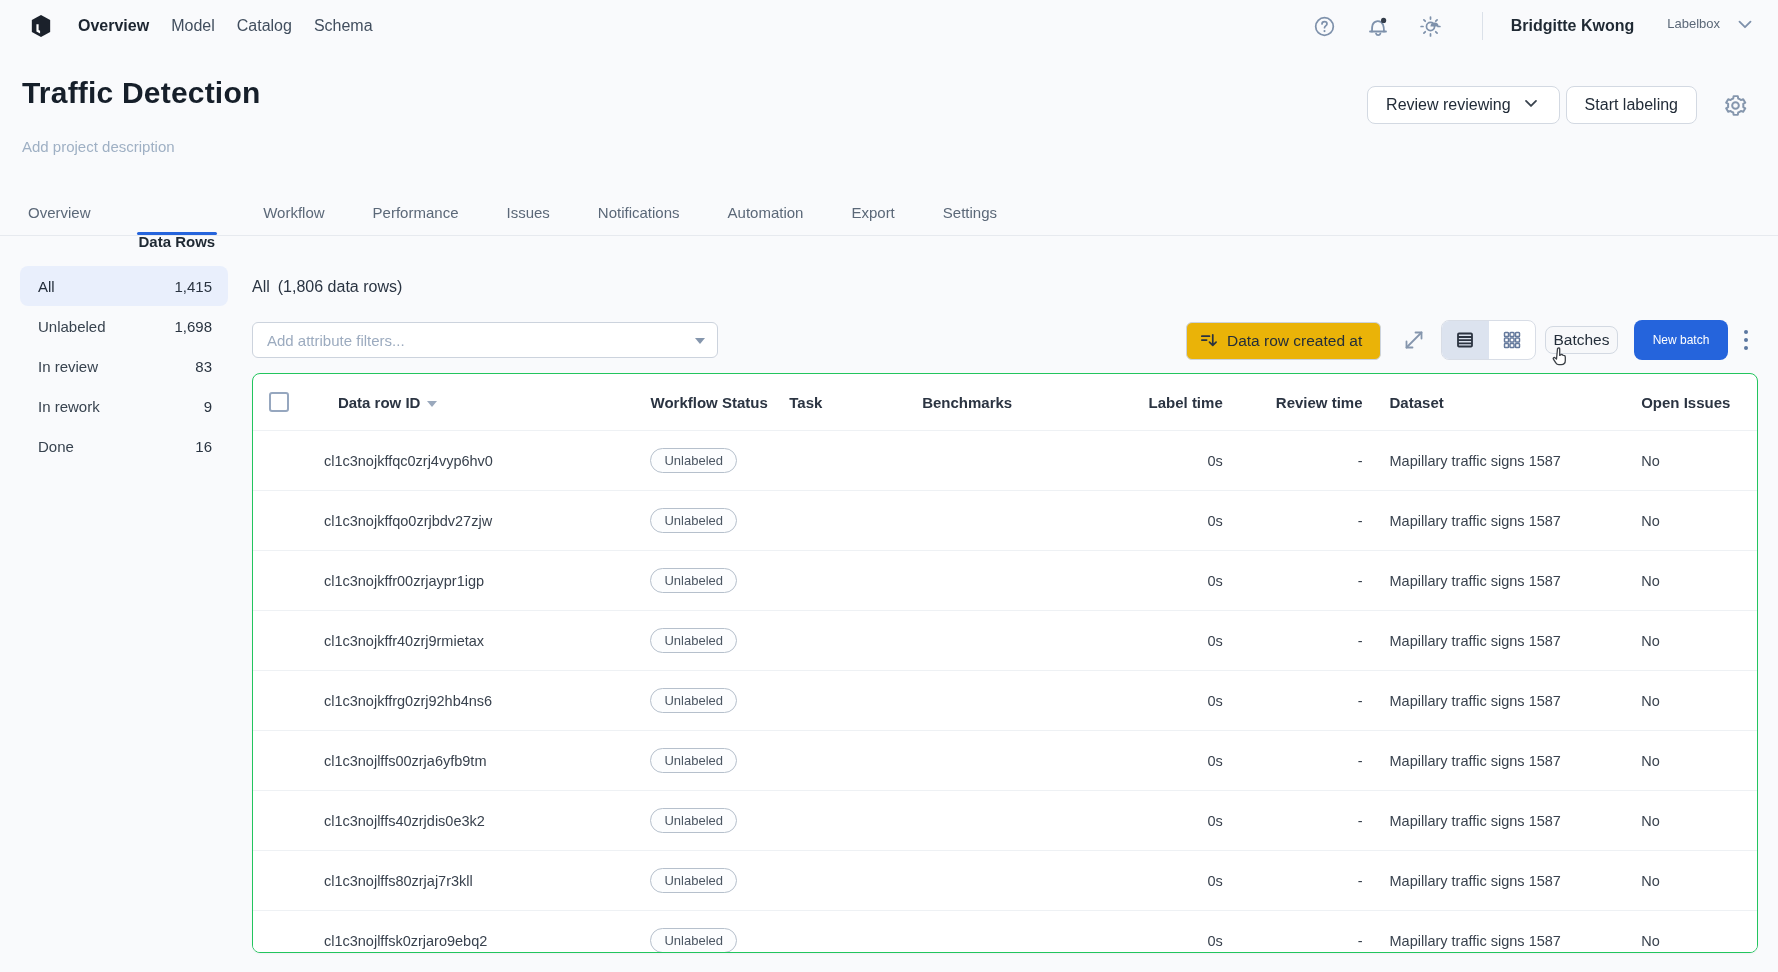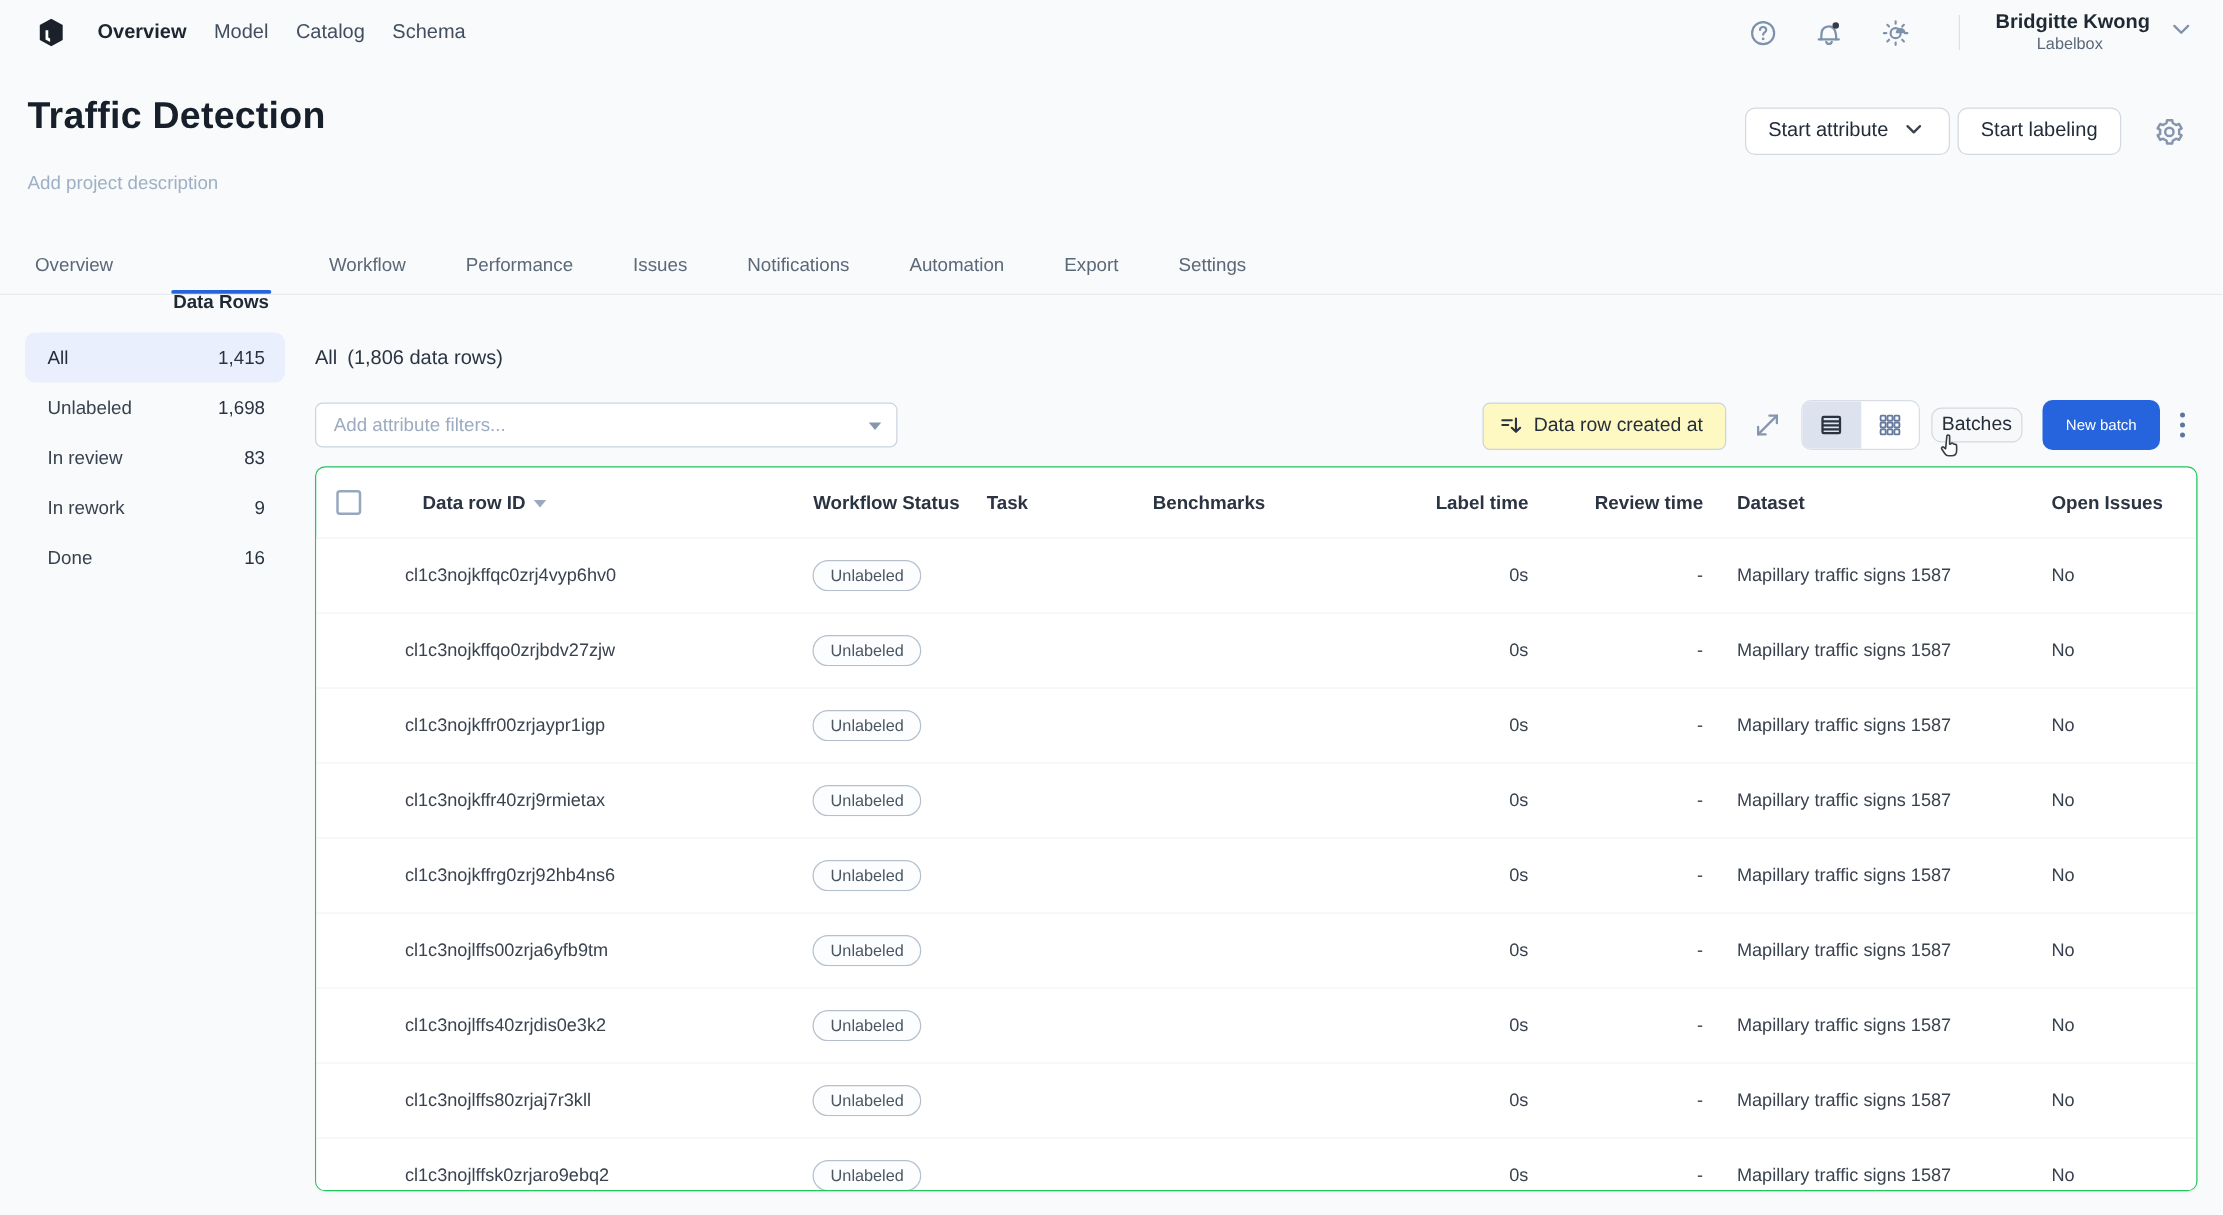--- a/index.html
+++ b/index.html
@@ -14,21 +14,21 @@
   .topnav { position:absolute; top:0; left:0; width:100%; height:52px; }
   .brand { position:absolute; left:30px; top:14px; width:22px; height:24px; }
   .nav-items { position:absolute; left:78px; top:0; height:52px; display:flex; align-items:center; gap:22px; }
   .nav-item { font-size:16px; color:#414e5e; cursor:pointer; }
   .nav-item.active { color:#1c2530; font-weight:700; }
   .nav-right { position:absolute; right:22px; top:0; height:52px; display:flex; align-items:center; }
   .icon-btn { width:24px; height:24px; color:#7e91ab; display:flex; align-items:center; justify-content:center; }
   .icon-btn + .icon-btn { margin-left:29px; }
   .nav-divider { width:1px; height:28px; background:#dbe1e9; margin:0 28px 0 39px; }
   .user-block { display:flex; align-items:center; gap:14px; cursor:pointer; }
-  .user-texts { display:flex; flex-direction:column; line-height:1.15; }
+  .user-texts { display:flex; flex-direction:row; line-height:1.15; }
   .user-name { font-size:16px; font-weight:700; color:#1f2933; }
   .user-org { font-size:13px; color:#5b6878;margin-left:33px; }
   .chev { color:#7e91ab; }
   
   .page-title { position:absolute; left:22px; top:76px; font-size:30px; font-weight:700; color:#161f2a; letter-spacing:.2px; }
   .page-desc { position:absolute; left:22px; top:138px; font-size:15px; color:#9fb0c4; cursor:text; }
   .header-actions { position:absolute; right:30px; top:86px; display:flex; align-items:center; }
   .btn { height:38px; border-radius:8px; border:1px solid #d3d9e2; background:#fff; font-size:16px; color:#222c38; display:flex; align-items:center; padding:0 18px; cursor:pointer; font-family:inherit; }
   .btn .btn-chev { margin-left:10px; color:#39434e; }
   .gap6 { width:6px; } .gap26 { width:26px; }
@@ -48,21 +48,21 @@
   
   .main { position:absolute; left:252px; top:0; width:1506px; height:972px; }
   .list-heading { position:absolute; left:0; top:278px; font-size:16px; color:#2a3442; }
   .list-heading .count { margin-left:8px; }
   .controls { position:absolute; left:0; top:320px; width:100%; height:40px; }
   .filter-input-wrap { position:absolute; left:0; top:2px; width:466px; height:36px; }
   .filter-input { width:100%; height:100%; border:1px solid #ccd3dd; border-radius:6px; background:#fff; font-size:15px; font-family:inherit; color:#36414f; padding:0 34px 0 14px; outline:none; }
   .filter-input::placeholder { color:#9cabbf; }
   .input-caret { position:absolute; right:13px; top:16px; width:0; height:0; border-left:5px solid transparent; border-right:5px solid transparent; border-top:6px solid #8596ad; pointer-events:none; }
   .controls-right { position:absolute; right:0; top:0; height:40px; display:flex; align-items:center; }
-  .sort-btn { width:195px; height:38px; margin-top:1px; border:1px solid #ccd3dd; border-radius:6px; background:#fef9c3; display:flex; align-items:center; padding:0 12px; gap:9px; font-size:15.5px; color:#242e3a; cursor:pointer; }
+  .sort-btn { width:195px; height:38px; margin-top:1px; border:1px solid #ccd3dd; border-radius:6px; background:#eab308; display:flex; align-items:center; padding:0 12px; gap:9px; font-size:15.5px; color:#242e3a; cursor:pointer; }
   .sort-icon { color:#2b3340; display:flex; }
   .expand-btn { margin-left:21px; width:24px; color:#8596ad; display:flex; cursor:pointer; }
   .view-toggle { margin-left:15px; width:95px; height:40px; border:1px solid #d8dde6; border-radius:8px; background:#fff; display:flex; overflow:hidden; }
   .seg { flex:1; display:flex; align-items:center; justify-content:center; cursor:pointer; }
   .seg.active { background:#dce3ef; }
   .seg .li-icon { color:#2b3340; display:flex; }
   .seg .gr-icon { color:#64799c; display:flex; }
   .batches-btn { margin-left:9px; width:73px; height:28px; border:1px solid #d3d9e2; border-radius:8px; background:#f7f8fa; font-size:15.5px; color:#242e3a; display:flex; align-items:center; justify-content:center; cursor:pointer; font-family:inherit; }
   .newbatch-btn { margin-left:16px; width:94px; height:40px; border:none; border-radius:8px; background:var(--accent); color:#fff; font-size:12px; display:flex; align-items:center; justify-content:center; cursor:pointer; font-family:inherit;text-align:center; }
   .kebab { margin-left:13px; width:10px; margin-right:7px; color:#5b77a0; display:flex; justify-content:center; cursor:pointer; }
@@ -139,21 +139,21 @@
           </svg>
       </span>
     </div>
   </div>
 </div>
 
 <h1 class="page-title">Traffic Detection</h1>
 <div class="page-desc">Add project description</div>
 <div class="header-actions">
   <button class="btn">
-    <span>Start attribute</span>
+    <span>Review reviewing</span>
     <span class="btn-chev">
       <svg viewBox="0 0 24 24" width="20" height="20" fill="none" stroke="currentColor" stroke-width="2.2">
           <path d="M6 9.5l6 6 6-6" stroke-linecap="round" stroke-linejoin="round"></path>
         </svg>
     </span>
   </button>
   <span class="gap6"></span>
   <button class="btn">
     <span>Start labeling</span>
   </button>

